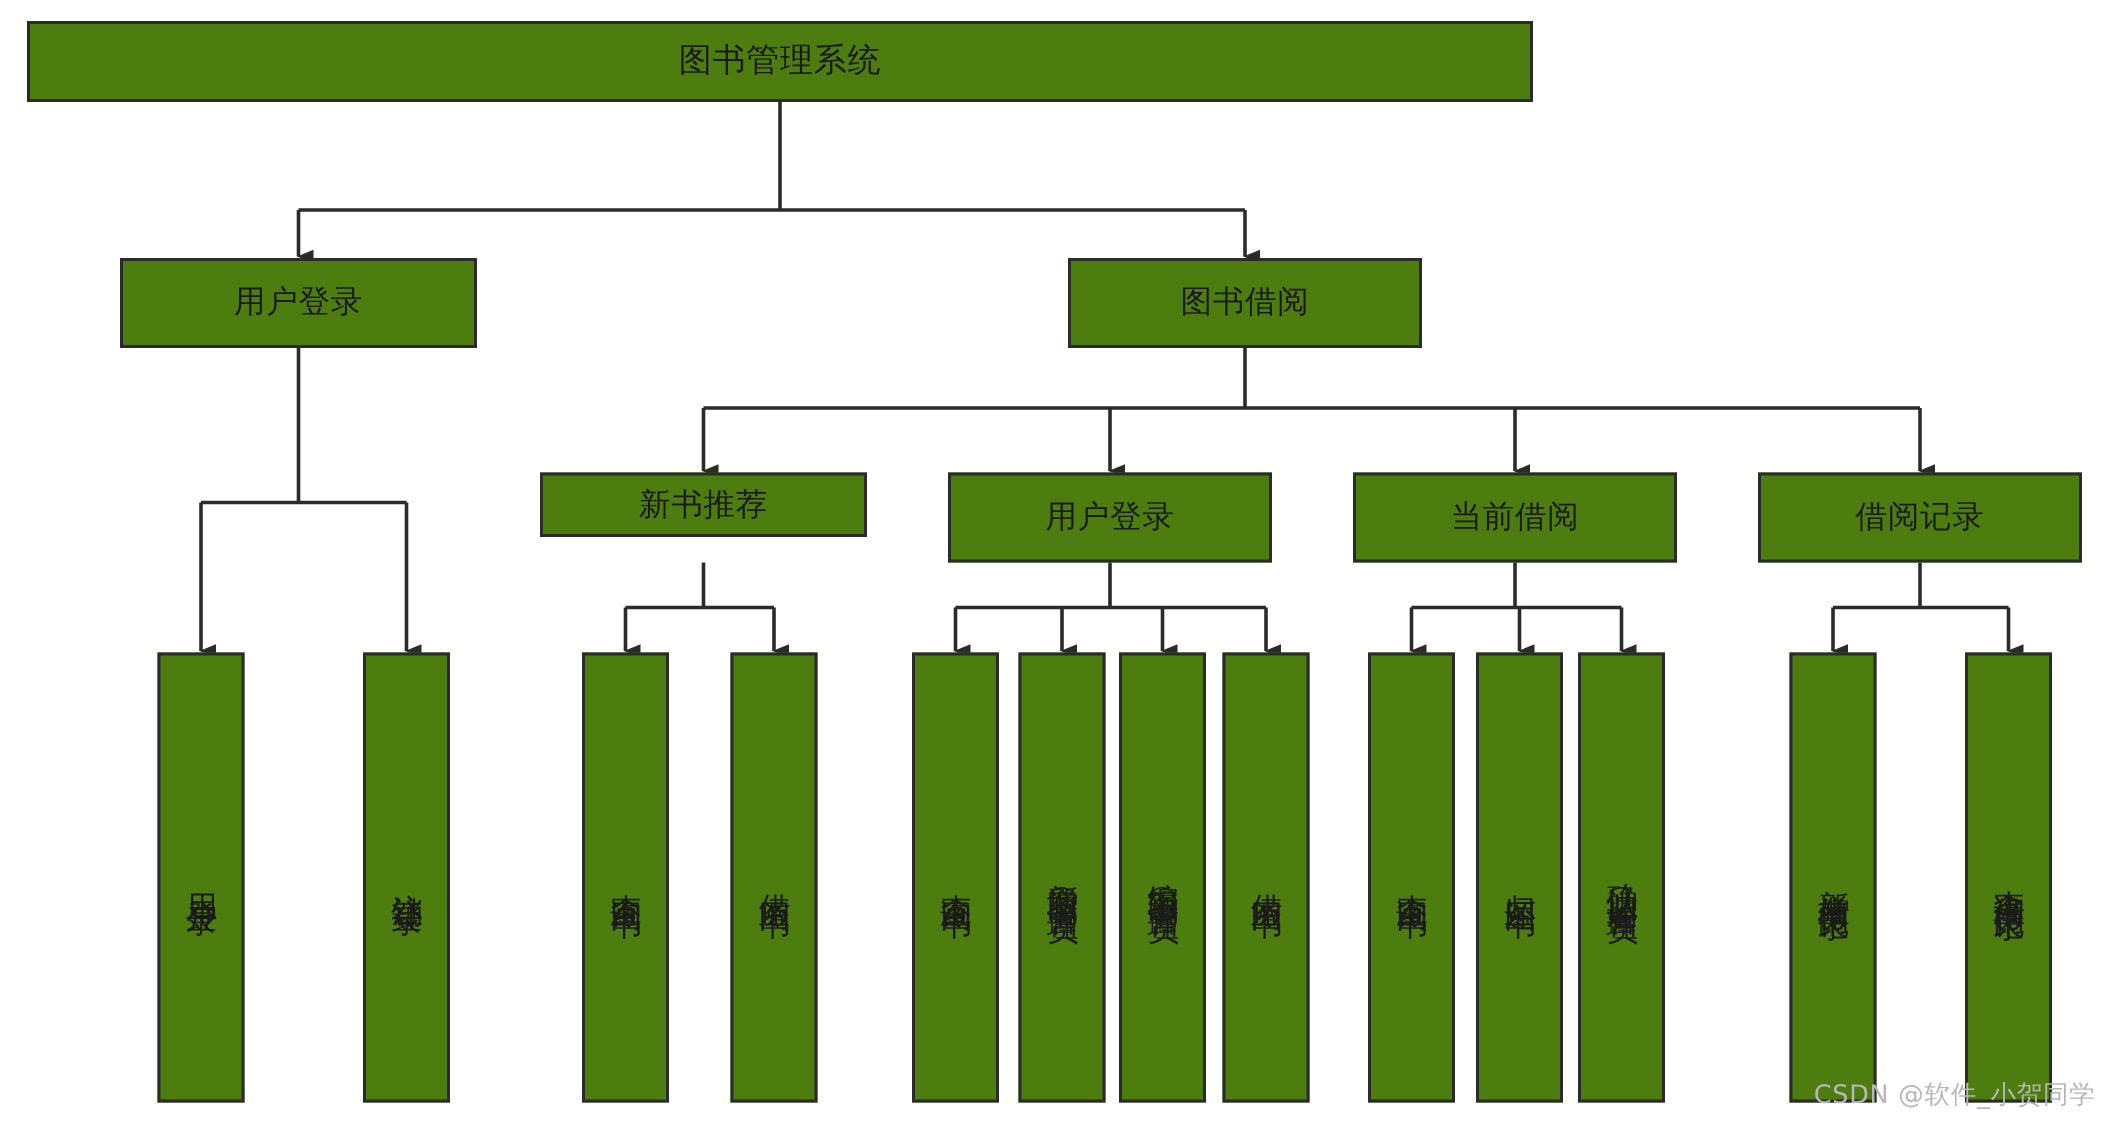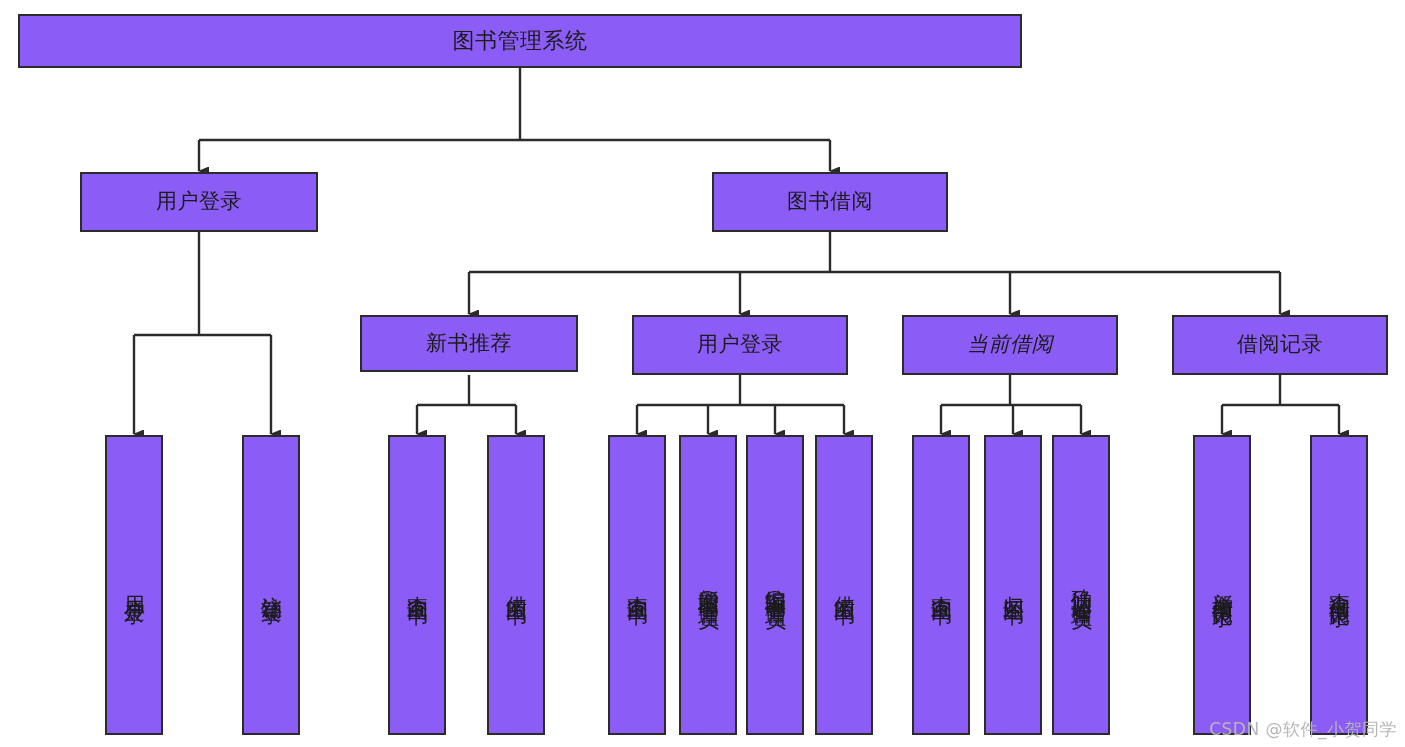--- a/index.html
+++ b/index.html
@@ -22,21 +22,21 @@
     position: absolute;
     left: 0;
     top: 0;
     width: 1405px;
     height: 747px;
     pointer-events: none;
   }
   .node {
     position: absolute;
     box-sizing: border-box;
-    background: #8b5cf6;
+    background: #4d7c0f;
     border: 2px solid #2b2b2b;
     display: flex;
     align-items: center;
     justify-content: center;
     color: #1b1b1b;
     z-index: 2;
   }
   .node-label {
     display: block;
     text-align: center;
@@ -129,27 +129,27 @@
     <span class="node-label">图书管理系统</span>
   </div>
 
   <div class="node horiz" style="left: 80px; top: 172px; width: 238px; height: 60px;">
     <span class="node-label">用户登录</span>
   </div>
   <div class="node horiz" style="left: 712px; top: 172px; width: 236px; height: 60px;">
     <span class="node-label">图书借阅</span>
   </div>
 
-  <div class="node horiz" style="left: 360px; top: 315px; width: 218px; height: 57px;">
+  <div class="node horiz" style="left: 360px; top: 315px; width: 218px; height: 43px;">
     <span class="node-label">新书推荐</span>
   </div>
   <div class="node horiz" style="left: 632px; top: 315px; width: 216px; height: 60px;">
     <span class="node-label">用户登录</span>
   </div>
-  <div class="node horiz" style="left: 902px; top: 315px; width: 216px; height: 60px; font-style: italic;">
+  <div class="node horiz" style="left: 902px; top: 315px; width: 216px; height: 60px;">
     <span class="node-label">当前借阅</span>
   </div>
   <div class="node horiz" style="left: 1172px; top: 315px; width: 216px; height: 60px;">
     <span class="node-label">借阅记录</span>
   </div>
 
   <div class="node vert" style="left: 105px; top: 435px; width: 58px; height: 300px;">
     <span class="node-label">用户登录</span>
   </div>
   <div class="node vert" style="left: 242px; top: 435px; width: 58px; height: 300px;">

